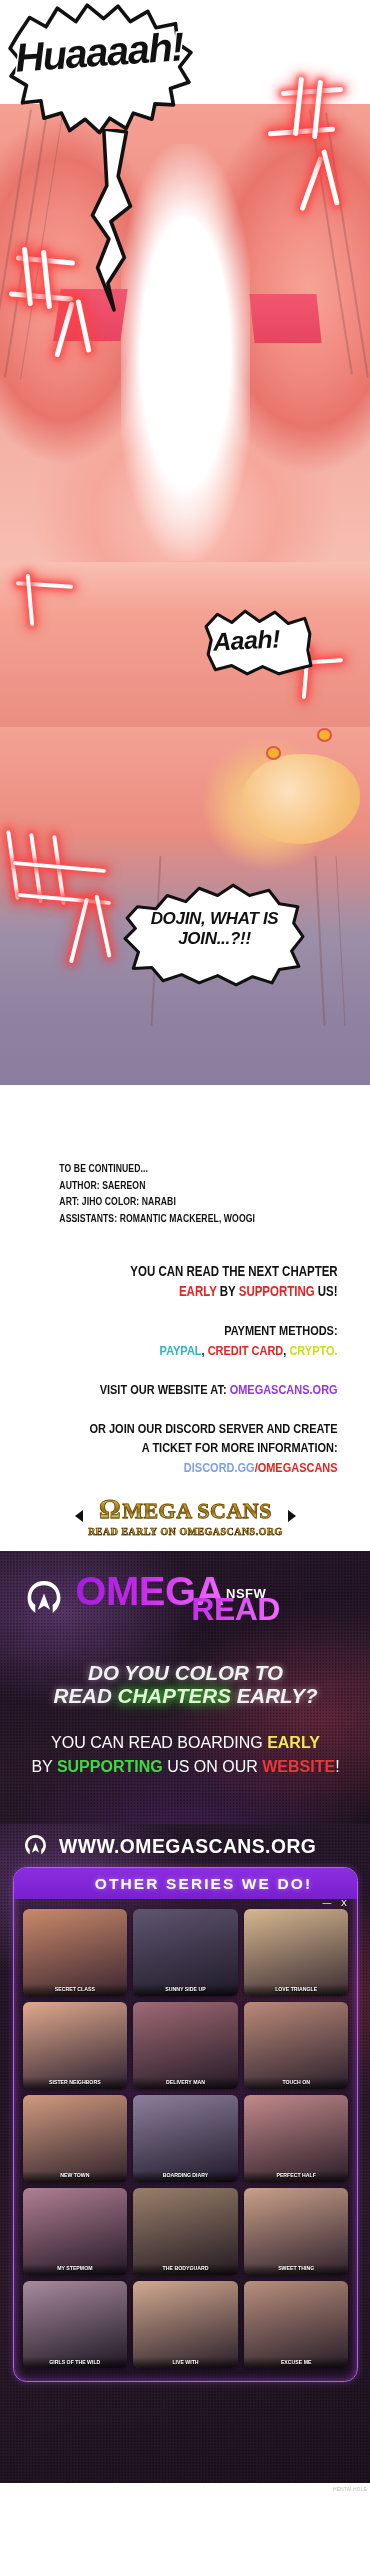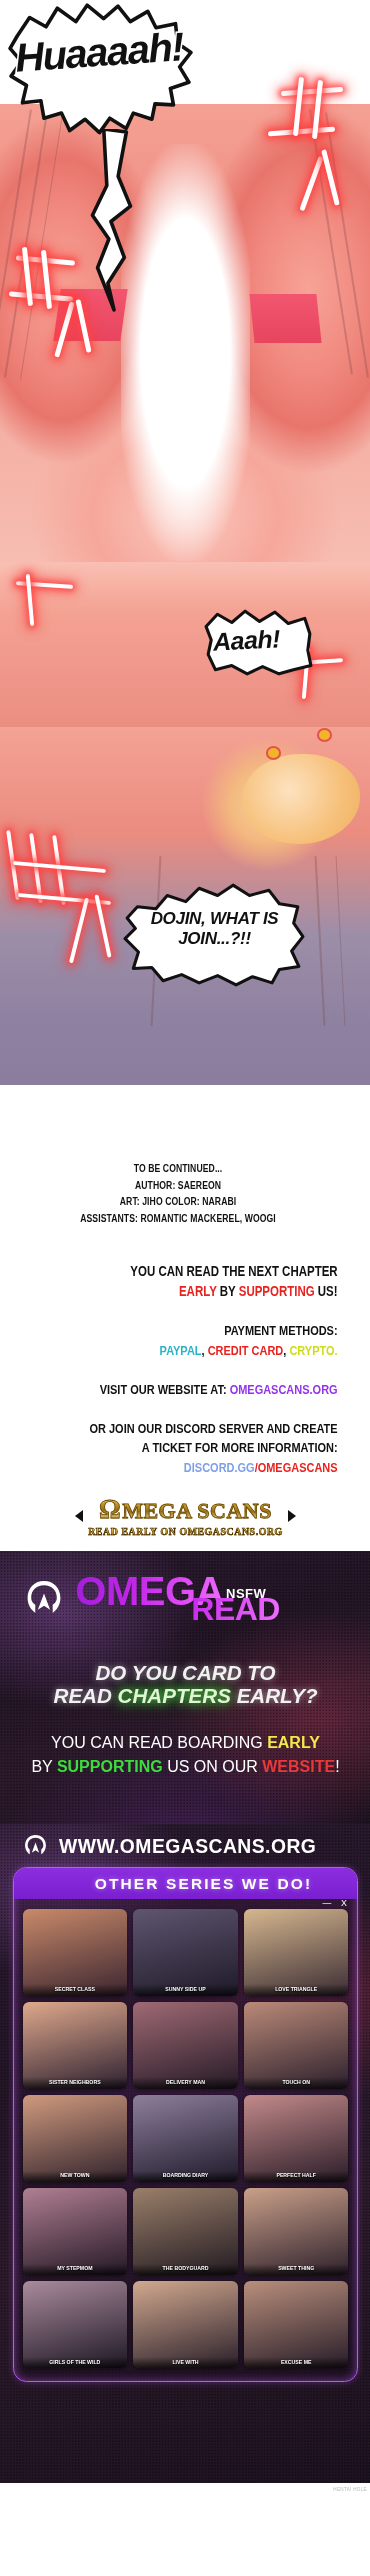--- a/index.html
+++ b/index.html
@@ -29,21 +29,21 @@
 
   
   .sline{position:absolute;background:rgba(120,70,70,.30);}
   .glowline{position:absolute;background:#fff;border-radius:2.1px;
       box-shadow:0 0 5.2px 2.6px rgba(255,70,70,.75), 0 0 11.3px 5.2px rgba(255,60,60,.45);}
 
   .sfx{position:absolute;font-weight:bold;font-style:italic;color:#111;
        -webkit-text-stroke:3.1px #fff;paint-order:stroke fill;white-space:nowrap;}
 
   
-  .credits{width:306px;background:#fff;text-align:center;padding:31px 9.3px 0 0;box-sizing:border-box;}
+  .credits{width:306px;background:#fff;text-align:left;padding:31px 9.3px 0 0;box-sizing:border-box;}
   .credits div{font-family:"Liberation Sans Narrow","Liberation Sans",sans-serif;
       font-weight:bold;font-size:10.8px;letter-spacing:0.1px;color:#111;line-height:1.55;
       transform:scaleX(.80);transform-origin:right center;}
 
   .promo{width:371px;background:#fff;text-align:right;padding-top:34px;box-sizing:border-box;}
   .promo .line{font-family:"Liberation Sans Narrow","Liberation Sans",sans-serif;
       font-weight:bold;color:#111;line-height:1.45;transform:scaleX(.82);}
   .l-xl{font-size:14px;}
   .l-lg{font-size:13.4px;}
   .gap{height:19.6px;}
@@ -299,21 +299,21 @@
         <div class="brandtext">
           <div class="brandtop">
             <span class="omegaword">OMEGA</span>
             <span class="nsfwtag">NSFW</span>
           </div>
           <span class="scansword">READ</span>
         </div>
       </div>
 
       <div style="margin-top:37px;">
-        <div class="dq">DO YOU CARD TO</div>
+        <div class="dq">DO YOU COLOR TO</div>
         <div class="dq">
           <span>READ</span>
           <span class="grn">CHAPTERS</span>
           <span>EARLY?</span>
         </div>
       </div>
 
       <div style="margin-top:24px;">
         <div class="dbody">
           <span>YOU CAN READ BOARDING </span><b class="ylw">EARLY</b>

